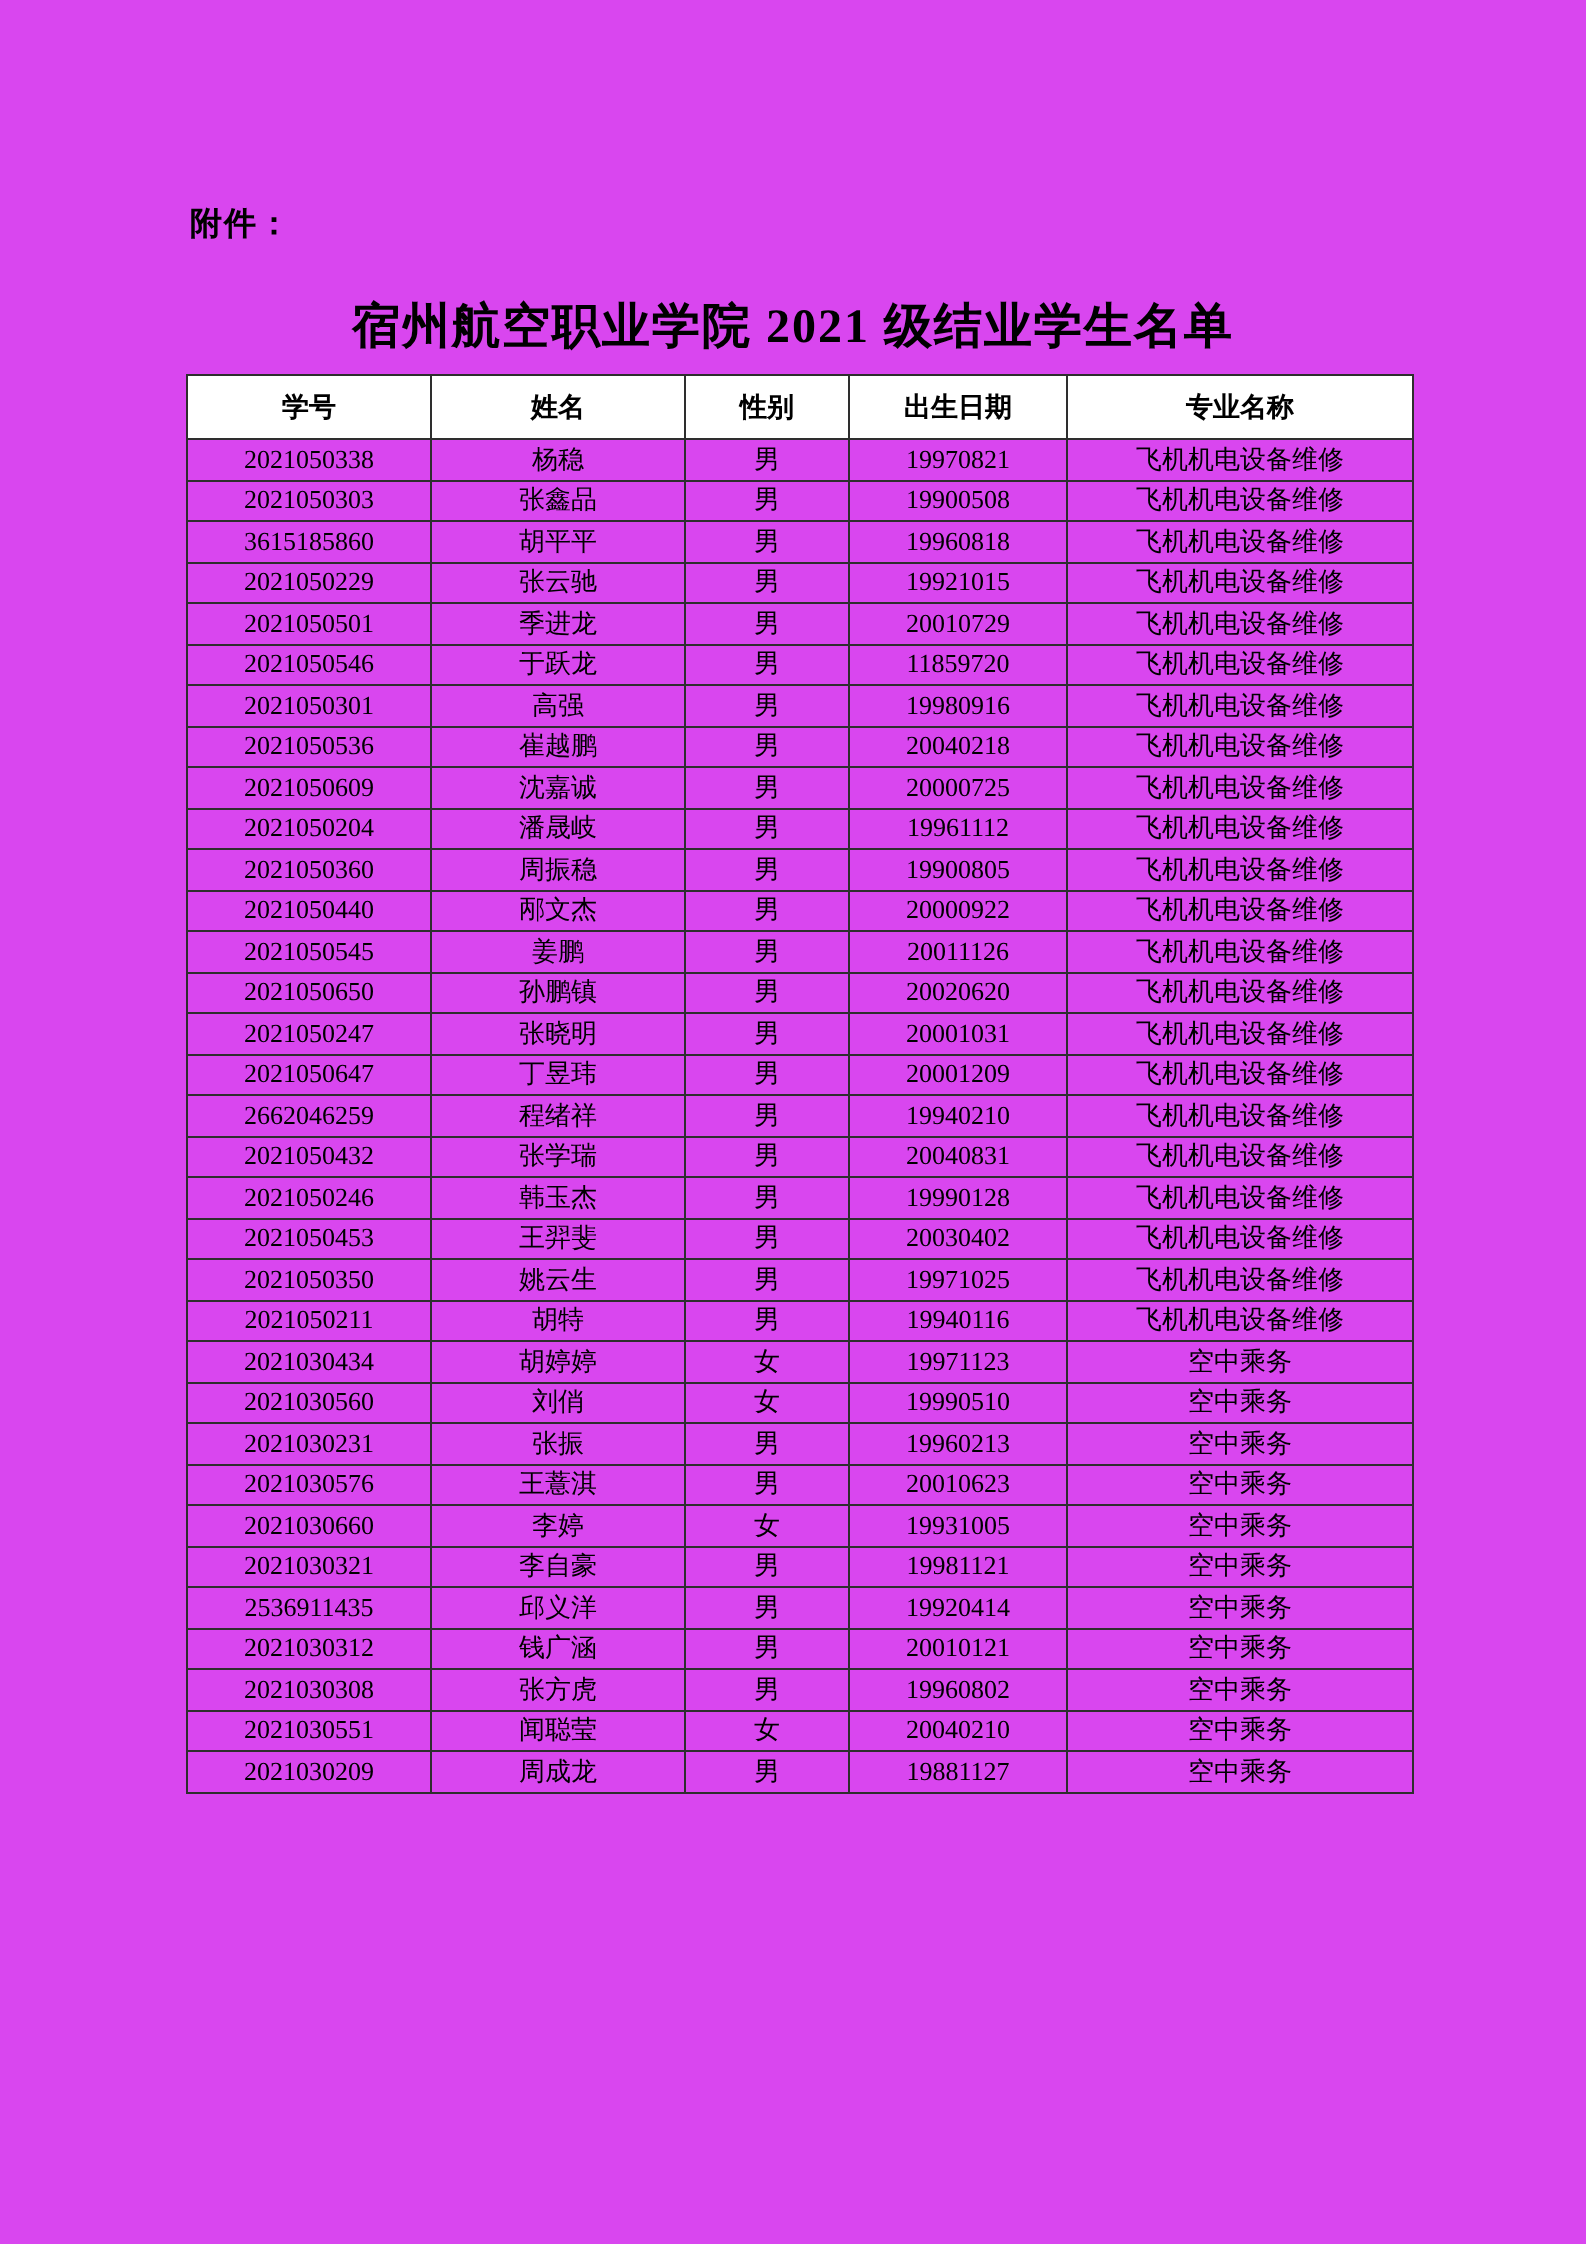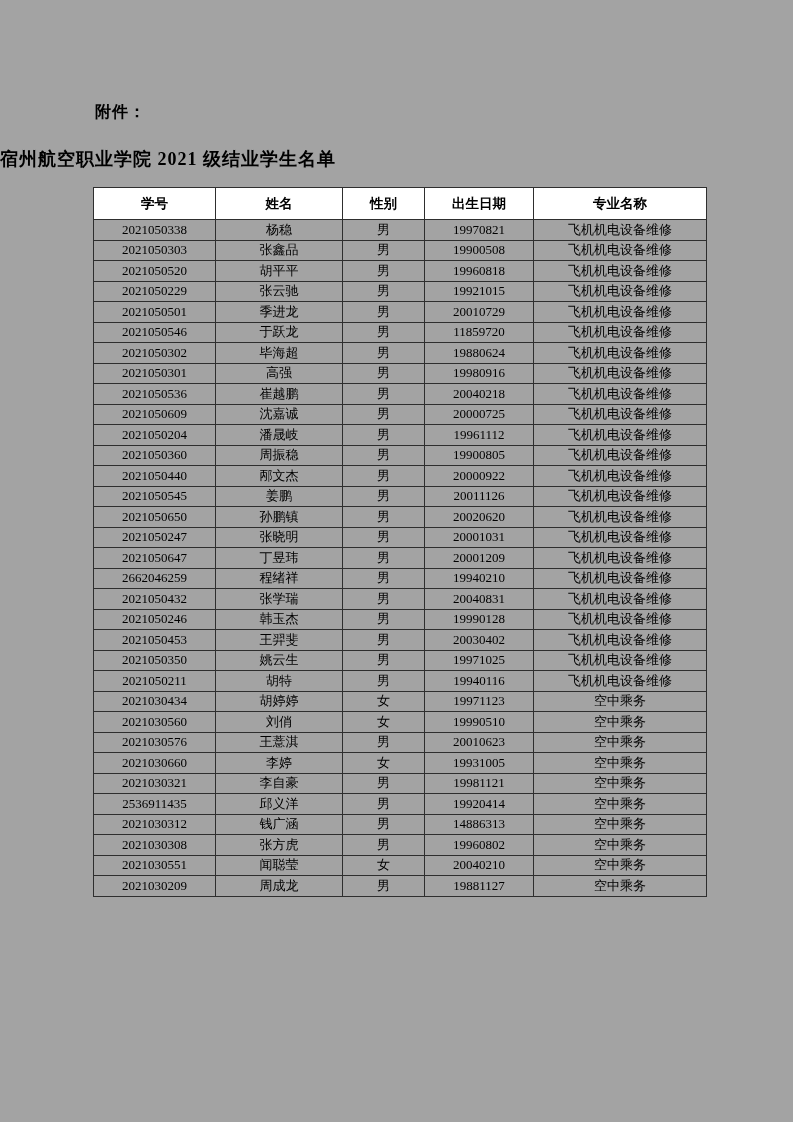--- a/index.html
+++ b/index.html
@@ -8,36 +8,37 @@
     height: 1122px;
     background: #ffffff;
     font-family: "Liberation Serif", "DejaVu Serif", serif;
     color: #000000;
     overflow: hidden;
   }
   .page {
     position: relative;
     width: 793px;
     height: 1122px;
-    background: #a3a3a3;
+    background: #d946ef;
   }
   .attachment-label {
     position: absolute;
     left: 95px;
     top: 102px;
     font-size: 16px;
     font-weight: bold;
     letter-spacing: 1px;
   }
   .doc-title {
     position: absolute;
     left: 0;
     top: 147px;
     width: 100%;
-    font-size: 18px;
+    text-align: center;
+    font-size: 24px;
     font-weight: bold;
     letter-spacing: 1px;
   }
   table.students {
     position: absolute;
     left: 93px;
     top: 187px;
     width: 613px;
     border-collapse: collapse;
     table-layout: fixed;
@@ -105,21 +106,21 @@
           <td>飞机机电设备维修</td>
         </tr>
         <tr>
           <td>2021050303</td>
           <td>张鑫品</td>
           <td>男</td>
           <td>19900508</td>
           <td>飞机机电设备维修</td>
         </tr>
         <tr>
-          <td>2021050520</td>
+          <td>3615185860</td>
           <td>胡平平</td>
           <td>男</td>
           <td>19960818</td>
           <td>飞机机电设备维修</td>
         </tr>
         <tr>
           <td>2021050229</td>
           <td>张云驰</td>
           <td>男</td>
           <td>19921015</td>
@@ -130,27 +131,20 @@
           <td>季进龙</td>
           <td>男</td>
           <td>20010729</td>
           <td>飞机机电设备维修</td>
         </tr>
         <tr>
           <td>2021050546</td>
           <td>于跃龙</td>
           <td>男</td>
           <td>11859720</td>
-          <td>飞机机电设备维修</td>
-        </tr>
-        <tr>
-          <td>2021050302</td>
-          <td>毕海超</td>
-          <td>男</td>
-          <td>19880624</td>
           <td>飞机机电设备维修</td>
         </tr>
         <tr>
           <td>2021050301</td>
           <td>高强</td>
           <td>男</td>
           <td>19980916</td>
           <td>飞机机电设备维修</td>
         </tr>
         <tr>
@@ -266,20 +260,27 @@
           <td>空中乘务</td>
         </tr>
         <tr>
           <td>2021030560</td>
           <td>刘俏</td>
           <td>女</td>
           <td>19990510</td>
           <td>空中乘务</td>
         </tr>
         <tr>
+          <td>2021030231</td>
+          <td>张振</td>
+          <td>男</td>
+          <td>19960213</td>
+          <td>空中乘务</td>
+        </tr>
+        <tr>
           <td>2021030576</td>
           <td>王薏淇</td>
           <td>男</td>
           <td>20010623</td>
           <td>空中乘务</td>
         </tr>
         <tr>
           <td>2021030660</td>
           <td>李婷</td>
           <td>女</td>
@@ -297,21 +298,21 @@
           <td>2536911435</td>
           <td>邱义洋</td>
           <td>男</td>
           <td>19920414</td>
           <td>空中乘务</td>
         </tr>
         <tr>
           <td>2021030312</td>
           <td>钱广涵</td>
           <td>男</td>
-          <td>14886313</td>
+          <td>20010121</td>
           <td>空中乘务</td>
         </tr>
         <tr>
           <td>2021030308</td>
           <td>张方虎</td>
           <td>男</td>
           <td>19960802</td>
           <td>空中乘务</td>
         </tr>
         <tr>

